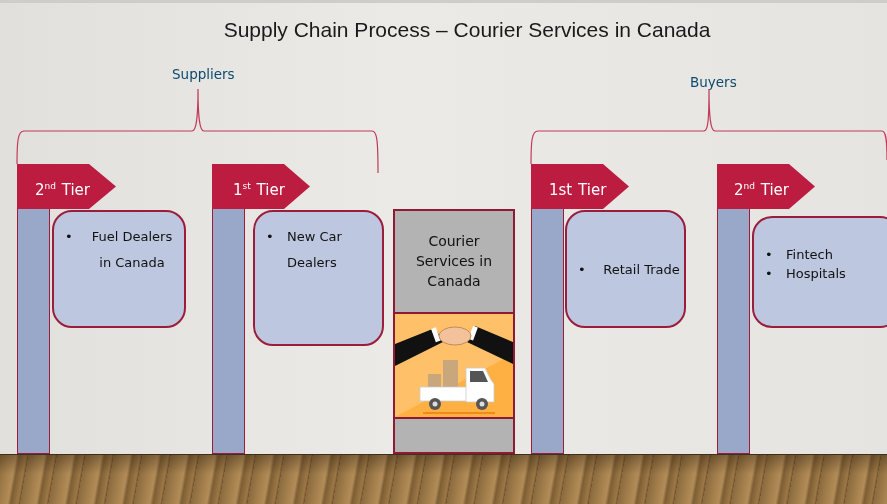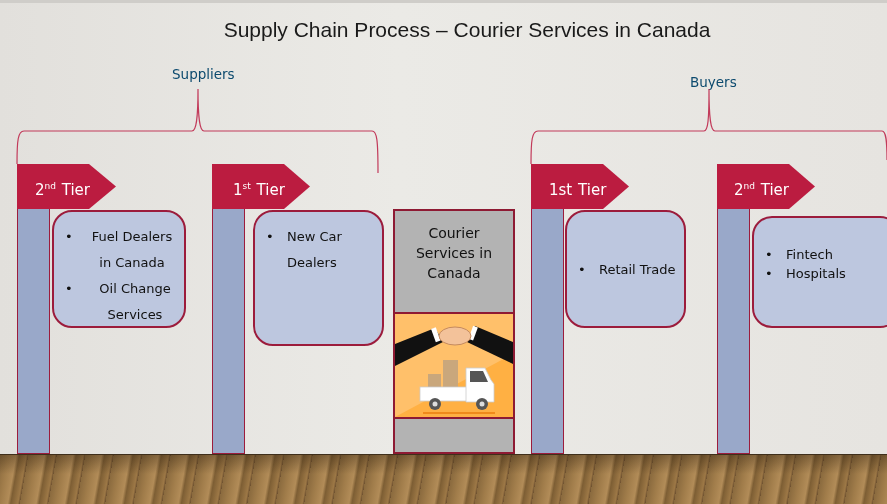--- a/index.html
+++ b/index.html
@@ -15,21 +15,21 @@
   .tier-label { position:absolute; left:0; top:0; height:61px; line-height:45px; color:#fff; font-size:15px;
     font-family:"DejaVu Sans", sans-serif; white-space:nowrap; }
   .tier-label sup { font-size:9px; vertical-align:6px; margin-right:1px; }
   .pillar { position:absolute; top:209px; width:33px; height:245px; background:#99a8c9; border:1px solid #9c1c3c; border-top:none; box-sizing:border-box; }
   .card { position:absolute; background:#bdc7df; border:2px solid #9c1c3c; border-radius:20px; box-sizing:border-box;
     font-family:"DejaVu Sans", sans-serif; font-size:13px; color:#111; }
   .card ul { list-style:none; margin:0; padding:0; }
   .card li { position:relative; padding-left:32px; }
   .card li::before { content:"•"; position:absolute; left:11px; }
   .courier { position:absolute; left:393px; top:209px; width:122px; height:245px; border:2px solid #8e1a33; box-sizing:border-box; background:#b3b3b3; }
-  .courier-text { position:absolute; left:0; top:12px; width:118px; text-align:center; font-family:"DejaVu Sans", sans-serif; font-size:14px; line-height:20px; color:#111; }
+  .courier-text { position:absolute; left:0; top:20px; width:118px; text-align:center; font-family:"DejaVu Sans", sans-serif; font-size:14px; line-height:20px; color:#111; }
   .courier-img { position:absolute; left:0; top:101px; width:118px; height:103px; border-top:2px solid #8e1a33; border-bottom:2px solid #8e1a33; background:#ffc06a; overflow:hidden; }
   .floor { position:absolute; left:0; top:454px; width:887px; height:50px;
     background: repeating-linear-gradient(100deg, #8a6a3e 0px, #a07c4a 8px, #b28c58 16px, #7d5e34 19px, #9d7846 26px, #6e5130 28px);
     border-top:1px solid #4a3a24; }
   .floor-shade { position:absolute; left:0; top:454px; width:887px; height:50px; background:linear-gradient(180deg, rgba(40,25,10,0.35), rgba(0,0,0,0) 40%); }
 </style>
 </head>
 <body>
 
 <div class="topbar"></div>
@@ -46,21 +46,20 @@
 <div class="pillar" style="left:17px;"></div>
 <div class="tier" style="left:17px;width:100px;">
   <svg width="100" height="45">
       <polygon points="0,0 72,0 99,22.5 72,45 0,45" fill="#bb1c40"></polygon>
     </svg>
   <div class="tier-label" style="left:18px;"><span>2</span><sup>nd</sup> <span>Tier</span></div>
 </div>
 <div class="card" style="left:52px;top:210px;width:134px;height:118px;text-align:center;">
   <ul style="margin-top:12px;line-height:26px;">
     <li style="padding-right:6px;"><span>Fuel Dealers in Canada</span></li>
-    <li><span>Oil Change Services</span></li>
   </ul>
 </div>
 
 <div class="pillar" style="left:212px;"></div>
 <div class="tier" style="left:212px;width:100px;">
   <svg width="100" height="45">
       <polygon points="0,0 72,0 98,22.5 72,45 0,45" fill="#bb1c40"></polygon>
     </svg>
   <div class="tier-label" style="left:21px;"><span>1</span><sup>st</sup> <span>Tier</span></div>
 </div>
@@ -94,21 +93,21 @@
   </div>
 </div>
 
 <div class="pillar" style="left:531px;"></div>
 <div class="tier" style="left:531px;width:100px;">
   <svg width="100" height="45">
       <polygon points="0,0 72,0 98,22.5 72,45 0,45" fill="#bb1c40"></polygon>
     </svg>
   <div class="tier-label" style="left:18px;"><span>1st</span><sup></sup> <span>Tier</span></div>
 </div>
-<div class="card" style="left:565px;top:210px;width:121px;height:118px;">
+<div class="card" style="left:565px;top:210px;width:121px;height:118px;text-align:center;">
   <ul style="margin-top:48px;line-height:20px;">
     <li><span>Retail Trade</span></li>
   </ul>
 </div>
 
 <div class="pillar" style="left:717px;"></div>
 <div class="tier" style="left:717px;width:100px;">
   <svg width="100" height="45">
       <polygon points="0,0 72,0 98,22.5 72,45 0,45" fill="#bb1c40"></polygon>
     </svg>

